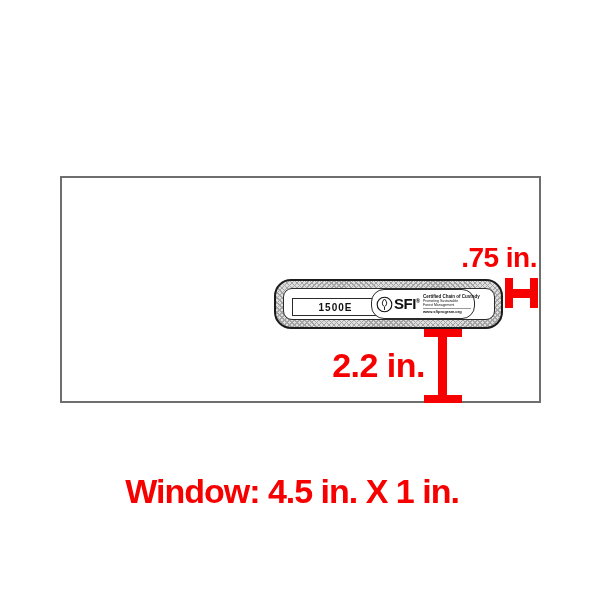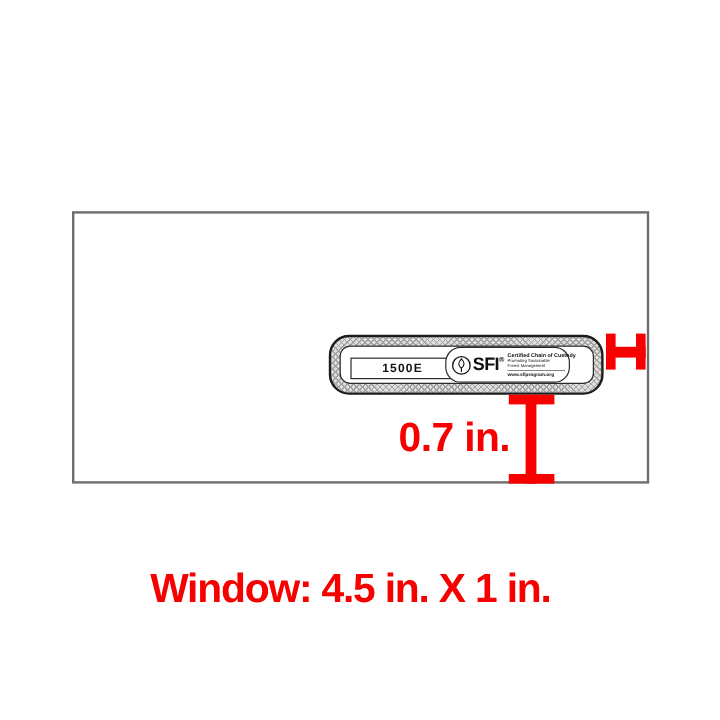--- a/index.html
+++ b/index.html
@@ -103,21 +103,22 @@
       <div class="sfi-tag">Promoting Sustainable</div>
       <div class="sfi-tag">Forest Management</div>
       <div class="sfi-rule"></div>
       <div class="sfi-web">www.sfiprogram.org</div>
     </div>
   </div>
 
   <div class="red dimh-left"></div>
   <div class="red dimh-right"></div>
   <div class="red dimh-bar"></div>
+  <div class="ann ann-75">.75 in.</div>
 
   <div class="red dimv-top"></div>
   <div class="red dimv-stem"></div>
   <div class="red dimv-bot"></div>
-  <div class="ann ann-15">0.7 in.</div>
+  <div class="ann ann-15">2.2 in.</div>
 
   <div class="ann ann-caption">Window: 4.5 in. X 1 in.</div>
 
 </div>
 
 </body></html>

